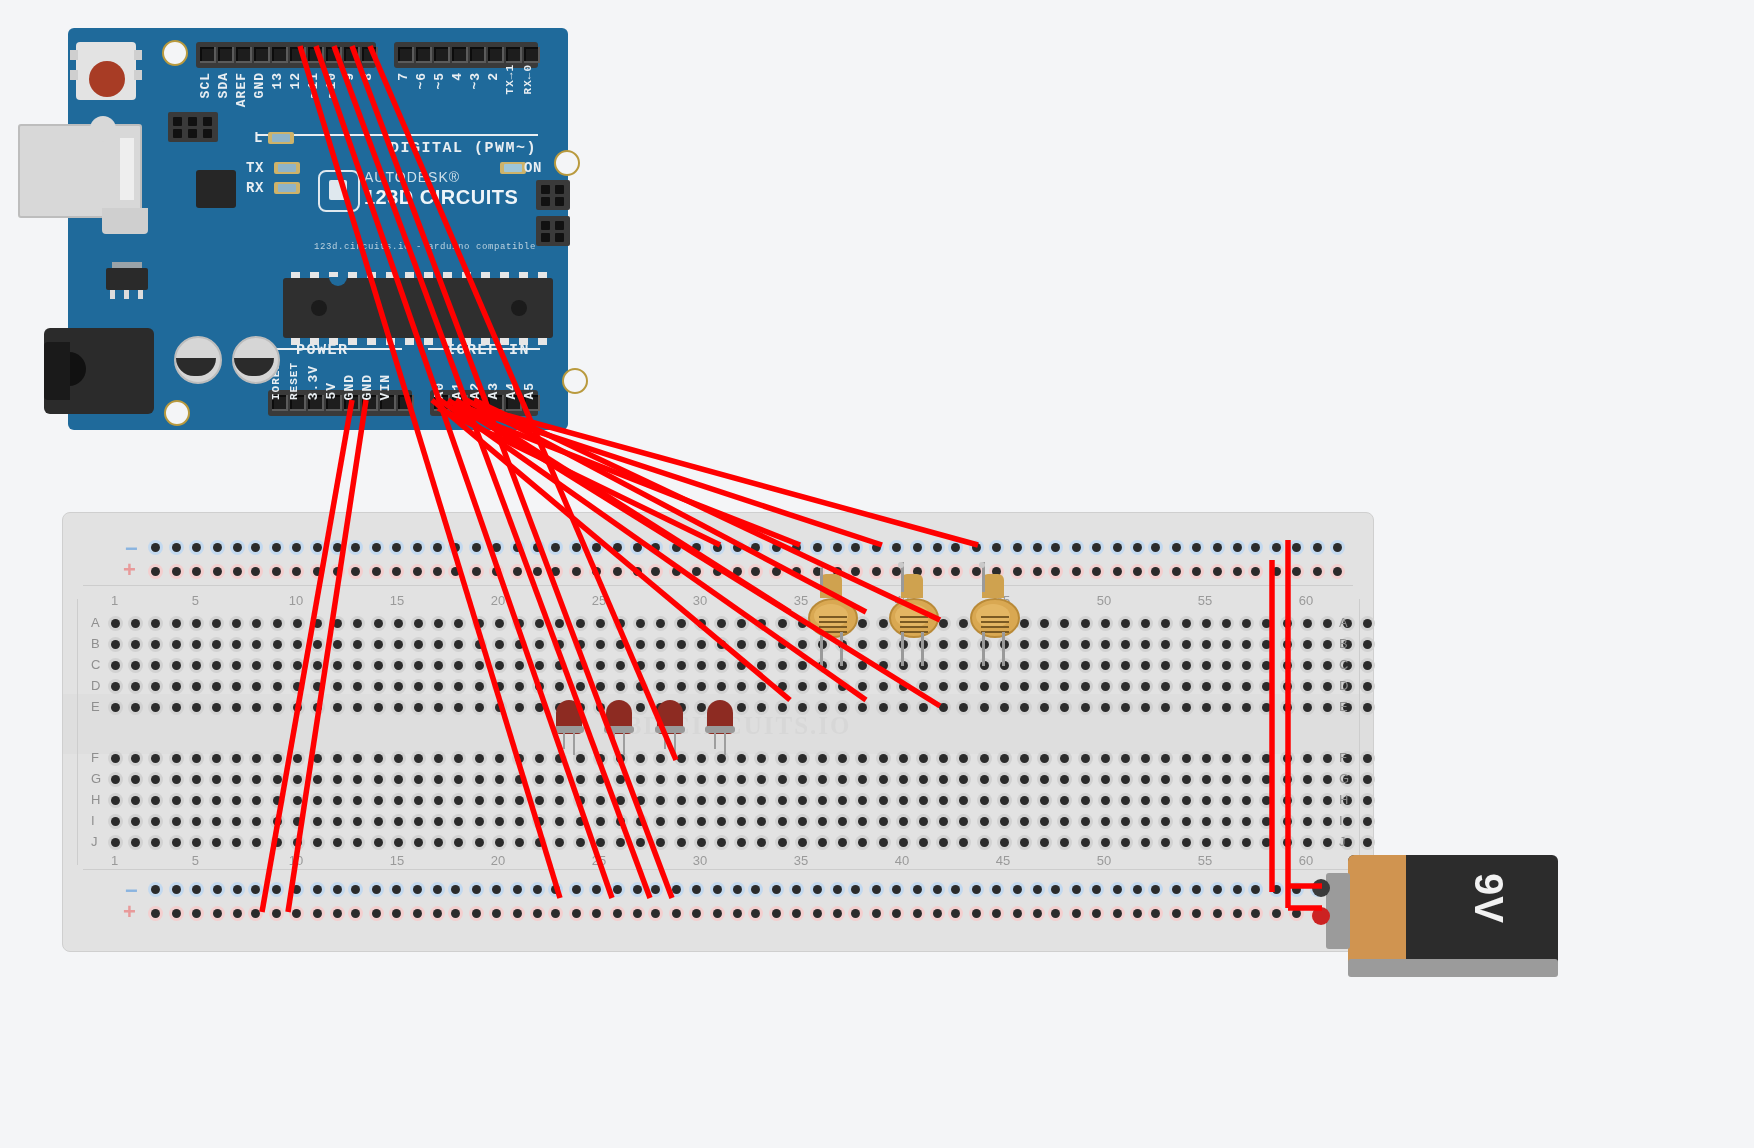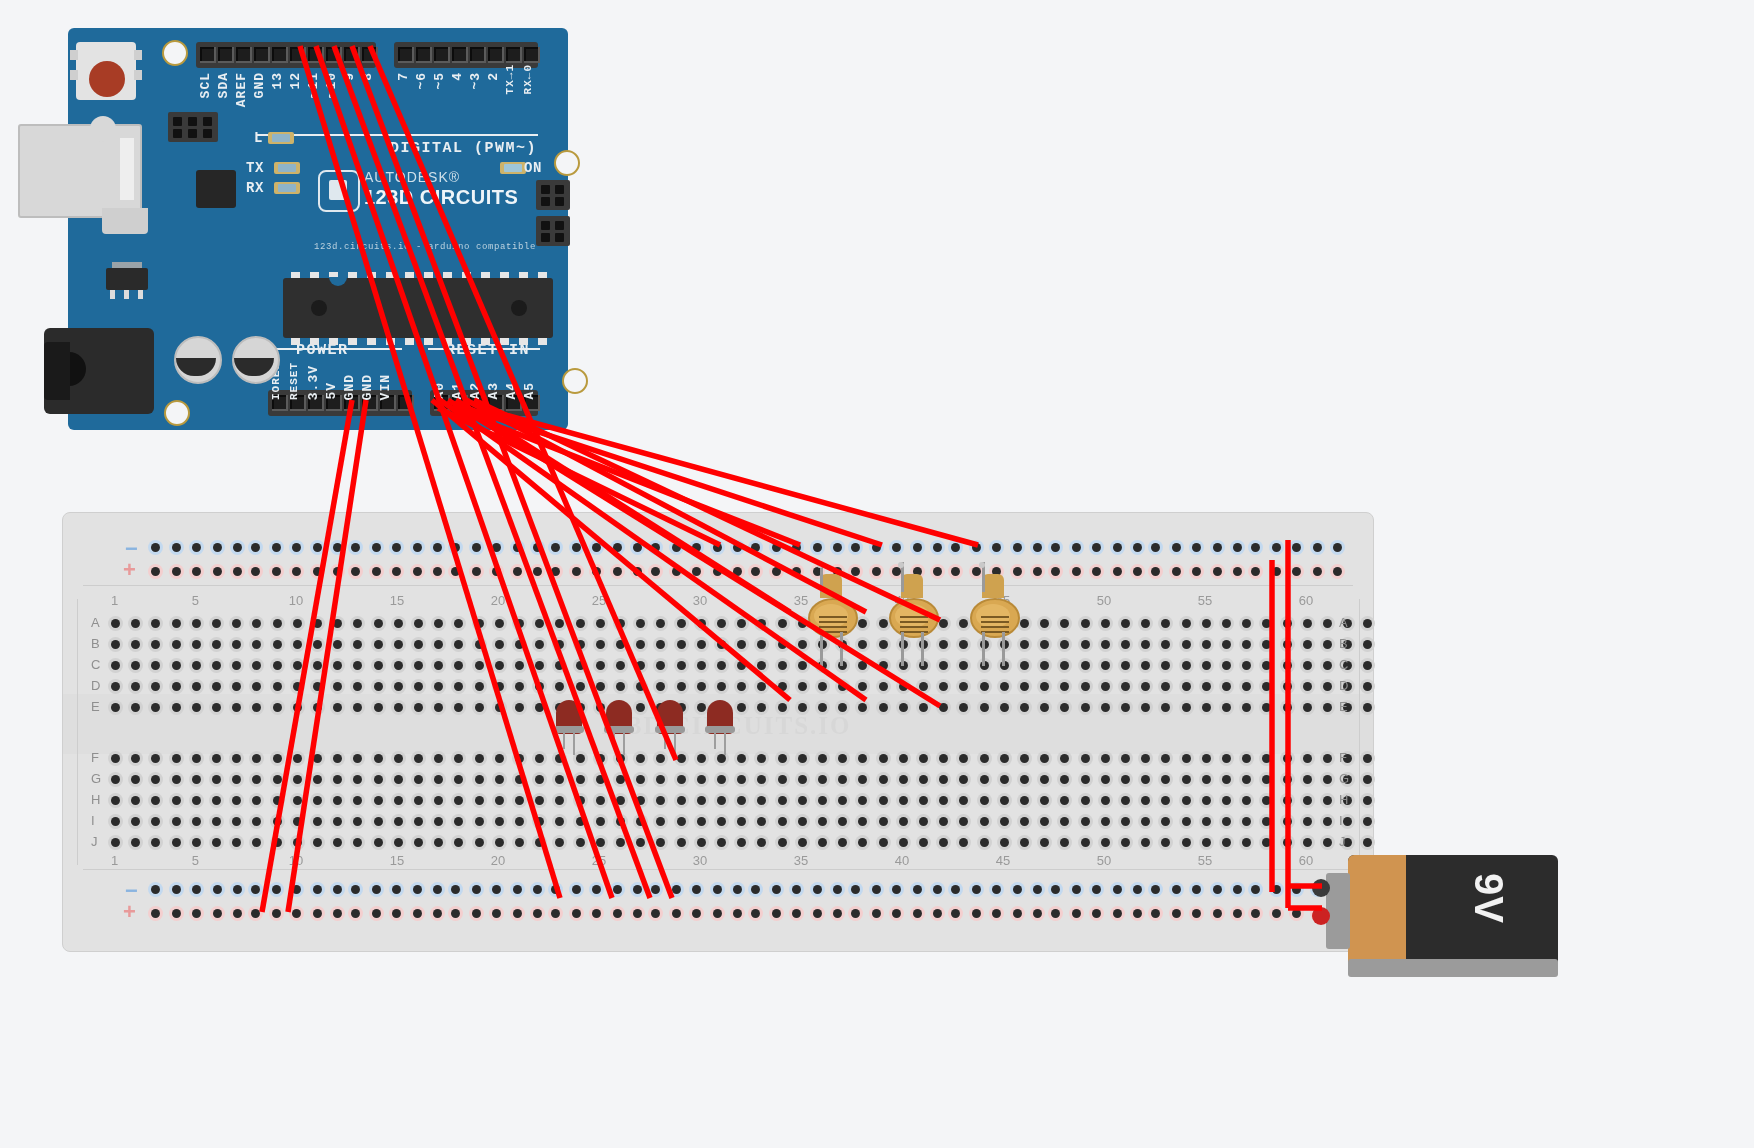--- a/index.html
+++ b/index.html
@@ -235,21 +235,21 @@
         <div class="vlbl" style="left: 436px; bottom: 30px; top: auto;">A4</div>
         <div class="vlbl" style="left: 454px; bottom: 30px; top: auto;">A5</div>
       </div>
 
     <div class="rule" style="left:188px;top:106px;width:282px;"></div>
     <div class="sect" style="left:322px;top:112px;">DIGITAL (PWM~)</div>
 
     <div class="rule" style="left:204px;top:320px;width:130px;"></div>
     <div class="rule" style="left:360px;top:320px;width:112px;"></div>
     <div class="sect" style="left:228px;top:314px;">POWER</div>
-    <div class="sect" style="left:378px;top:314px;">RESET IN</div>
+    <div class="sect" style="left:378px;top:314px;">IOREF IN</div>
 
     <div class="icsp" style="left:100px;top:84px;width:50px;height:30px;">
       <div class="p" style="left:5px;top:5px;"></div>
         <div class="p" style="left:20px;top:5px;"></div>
         <div class="p" style="left:35px;top:5px;"></div>
       <div class="p" style="left:5px;top:17px;"></div>
         <div class="p" style="left:20px;top:17px;"></div>
         <div class="p" style="left:35px;top:17px;"></div>
     </div>
     <div class="icsp" style="left:468px;top:152px;width:34px;height:30px;">

